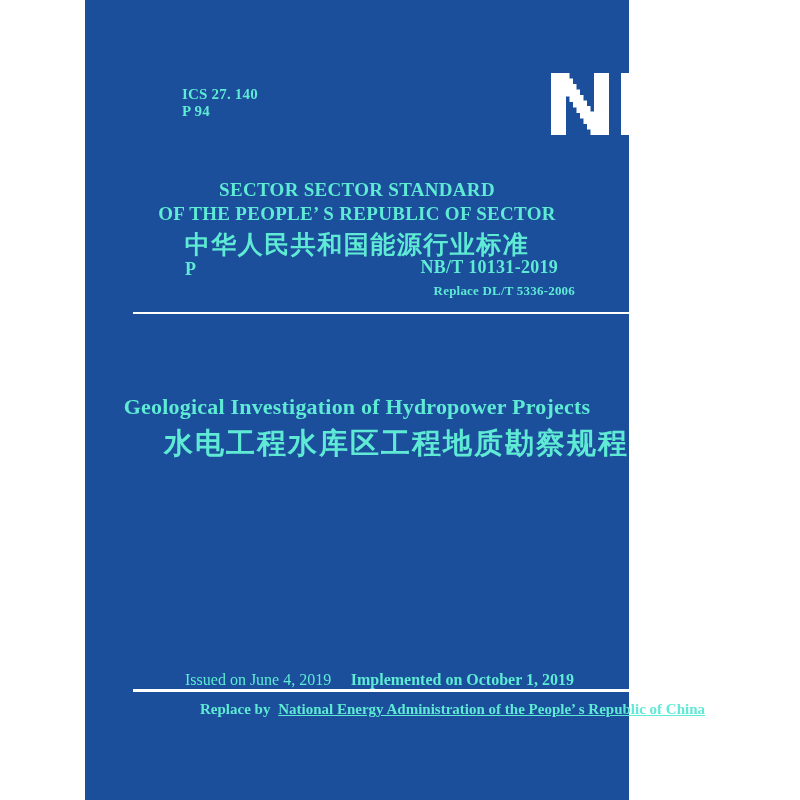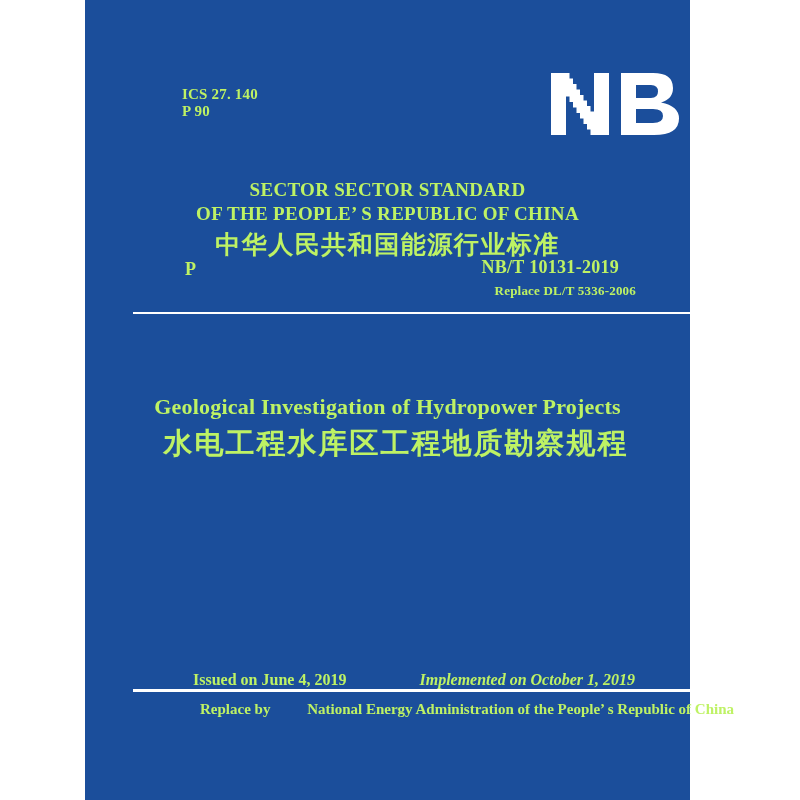--- a/index.html
+++ b/index.html
@@ -3,22 +3,22 @@
 <meta charset="utf-8">
 <style>
   html,body{margin:0;padding:0;}
   body{
     width:800px;height:800px;background:#ffffff;
     font-family:"Liberation Serif","DejaVu Serif",serif;
     position:relative;overflow:hidden;
   }
   .page{position:absolute;inset:0;background:#ffffff;}
   .cover{
-    position:absolute;left:85px;top:0;width:605px;height:800px;
-    background:#1B4E9B;color:#bef264;
+    position:absolute;left:85px;top:0;width:544px;height:800px;
+    background:#1B4E9B;color:#5eead4;
   }
   
   .ics{position:absolute;left:97px;top:86px;font-size:15px;font-weight:bold;line-height:17px;letter-spacing:.2px;}
   
   .nb-logo{position:absolute;left:465px;top:73px;width:130px;height:62px;}
   .nb-logo path{fill:#ffffff;}
   
   .heading{position:absolute;left:0;right:0;top:0;text-align:center;}
   .h-en{position:absolute;left:0;right:0;font-size:19px;font-weight:bold;letter-spacing:.3px;}
   .h-en1{top:179px;}
@@ -31,37 +31,37 @@
   .code-num .num{font-size:18px;font-weight:bold;letter-spacing:.3px;}
   .code-num .replace{font-size:13px;font-weight:bold;margin-top:5px;letter-spacing:.2px;padding-left:30px;}
   
   .rule{position:absolute;right:0;background:#ffffff;}
   .rule-top{left:48px;top:312px;height:2px;}
   .rule-bottom{left:48px;top:689px;height:3px;}
   
   .t-en{position:absolute;left:0;right:0;text-align:center;font-size:22px;font-weight:bold;letter-spacing:.2px;}
   .t-en1{top:362px;}
   .t-en2{top:394px;}
-  .t-zh{position:absolute;left:0;right:0;top:424px;text-align:center;font-size:29px;font-weight:bold;
+  .t-zh{position:absolute;left:0;right:0;top:424px;text-align:right;font-size:29px;font-weight:bold;
         font-family:Liberation Serif, serif;letter-spacing:2px;margin-left:17px;}
   
-  .date-left{position:absolute;left:108px;top:671px;font-size:16px;font-weight:bold;}
-  .date-right{position:absolute;right:55px;top:671px;font-size:16px;font-weight:bold;font-style:italic;}
+  .date-left{position:absolute;left:100px;top:671px;font-size:16px;font-weight:normal;}
+  .date-right{position:absolute;right:55px;top:671px;font-size:16px;font-weight:bold;}
   .issued-by{position:absolute;left:115px;top:701px;font-size:15px;font-weight:bold;white-space:nowrap;}
-  .issued-by .issuer{margin-left:33px;}
+  .issued-by .issuer{margin-left:4px;text-decoration:underline;}
 </style>
 </head>
 <body>
 
 <div class="page">
   <div class="cover">
 
     <div class="ics">
       <div>ICS 27. 140</div>
-      <div>P 90</div>
+      <div>P 94</div>
     </div>
 
     <svg class="nb-logo" viewBox="0 0 128 62" xmlns="http://www.w3.org/2000/svg" aria-label="NB">
 
       <path d="M0,0 H15 V62 H0 Z"></path>
 
       <path d="M43,0 H58 V62 H43 Z"></path>
 
       <path d="M15,0
                l3.5,0 l0,5.5 l3.5,0 l0,5.5 l3.5,0 l0,5.5 l3.5,0 l0,5.5
@@ -72,21 +72,21 @@
                Z"></path>
 
       <path fill-rule="evenodd" d="M70,0 H102 Q122,0 122,15 Q122,26 110,29.5
                Q128,33 128,45.5 Q128,62 103,62 H70 Z
                M85,12 V25 H100 Q107,25 107,18.5 Q107,12 100,12 Z
                M85,36 V50 H102 Q112,50 112,43 Q112,36 102,36 Z"></path>
     </svg>
 
     <div class="heading">
       <div class="h-en h-en1">SECTOR SECTOR STANDARD</div>
-      <div class="h-en h-en2">OF THE PEOPLE’ S REPUBLIC OF CHINA</div>
+      <div class="h-en h-en2">OF THE PEOPLE’ S REPUBLIC OF SECTOR</div>
       <div class="h-zh">中华人民共和国能源行业标准</div>
     </div>
 
     <div class="code-p">P</div>
 
     <div class="code-num">
       <div class="num">NB/T 10131-2019</div>
       <div class="replace">Replace DL/T 5336-2006</div>
     </div>
 

